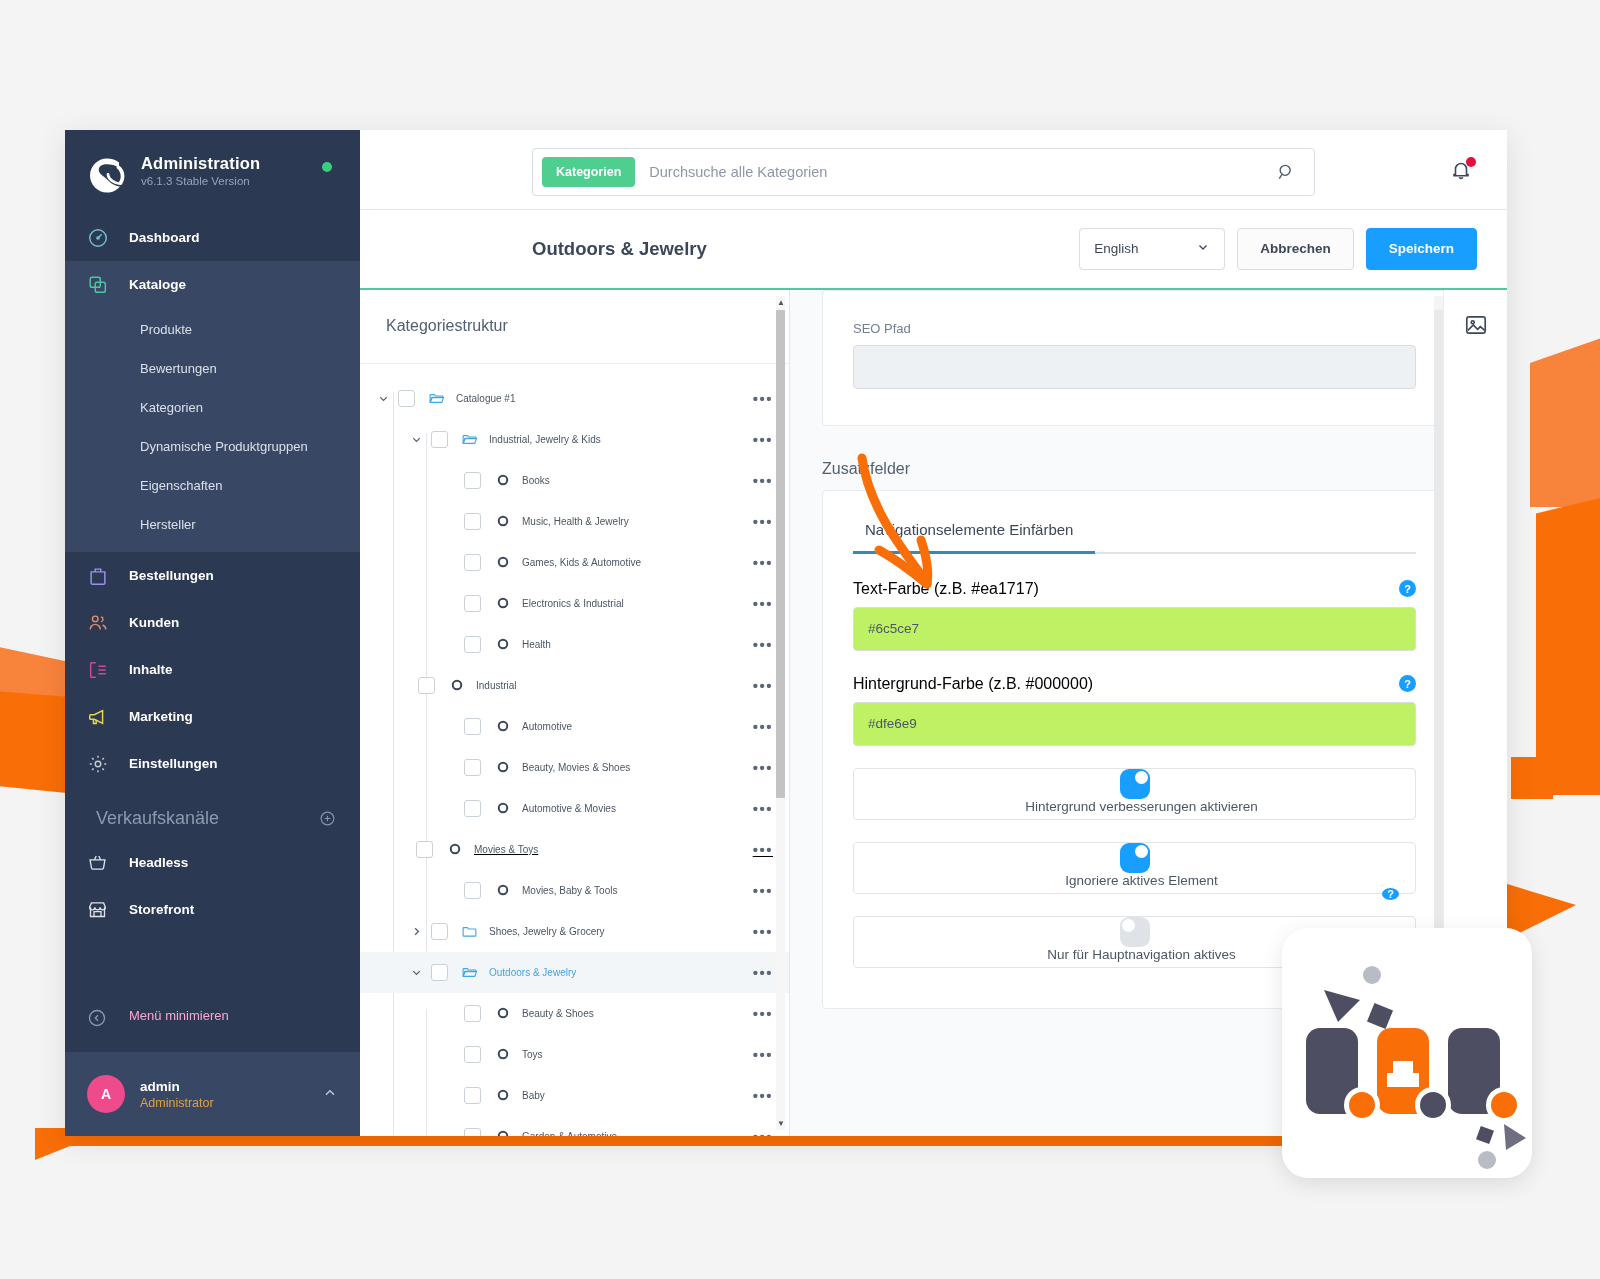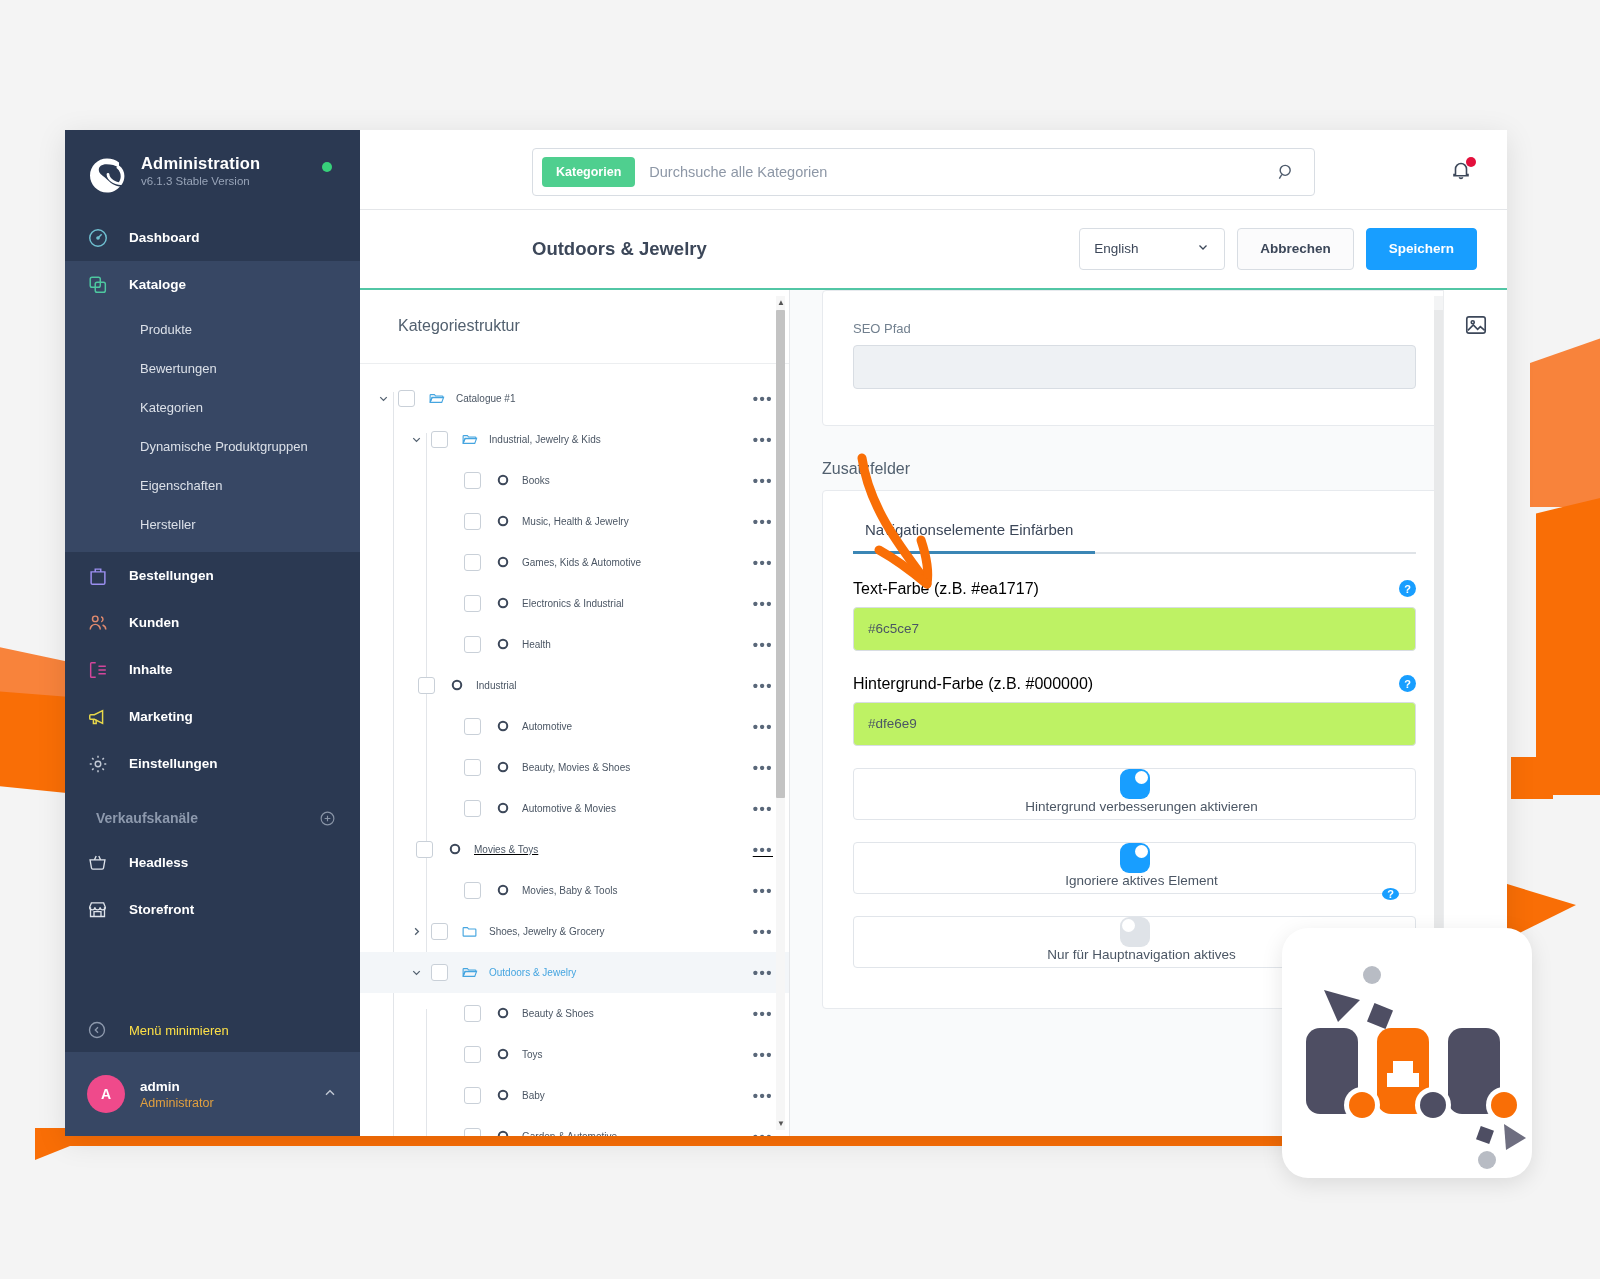--- a/index.html
+++ b/index.html
@@ -93,27 +93,27 @@
   .sb-sub-wrap { background: #374764; padding: 2px 0 8px 0; }
   .sb-sub {
     display: flex; align-items: center;
     height: 39px; padding-left: 75px;
     color: #dbe0e8; font-size: 13px; cursor: pointer;
   }
   .sb-gap { height: 10px; }
   .sb-sectlabel {
     display:flex; align-items:center; justify-content: space-between;
     padding: 0 24px 0 31px; height: 42px;
-    color: #8d99ad; font-size: 14px; font-weight: bold;
+    color: #8d99ad; font-size: 18px;
   }
   .sb-plus { width:17px;height:17px;opacity:.85; cursor:pointer;}
   .sb-minimize {
-    display:flex; align-items:center;
+    display:flex; align-items:flex-start;
     padding: 0 22px; height: 44px;
-    color: #fde047; font-size: 13px; cursor: pointer;
+    color: #f9a8d4; font-size: 13px; cursor: pointer;
   }
   .sb-minimize .sb-ic { width:26px; flex:0 0 26px; display:flex; }
   .sb-minimize .sb-lbl { margin-left:16px; }
   .sb-spacer { flex: 1 1 auto; }
   .sb-user {
     display:flex; align-items:center;
     height: 84px; padding: 0 22px;
     background: #374764; cursor: pointer;
   }
   .sb-avatar {
@@ -171,21 +171,21 @@
 
   
   .content { flex:1 1 auto; display:flex; min-height:0; background:#f9fafb; }
 
   .tree-panel {
     width: 430px; flex:0 0 430px; background:#fff;
     border-right: 1px solid #e4e6e9; display:flex; flex-direction:column; min-height:0;
     position:relative;
   }
   .tree-head {
-    height: 76px; display:flex; align-items:center; padding-left: 38px;
+    height: 76px; display:flex; align-items:center; padding-left: 26px;
     border-bottom: 1px solid #eceef0;
     font-size: 16px; color:#52606f;
   }
   .tree-body { flex:1 1 auto; overflow:hidden; position:relative; padding-top: 14px; }
   .tree-row {
     display:flex; align-items:center; height: 41px; position:relative;
     padding-right: 16px; cursor:pointer;
   }
   .tree-row.selected { background:#f3f6f9; }
   .tr-caret { width: 18px; flex:0 0 18px; display:flex; align-items:center; justify-content:center; color:#52606f; }

